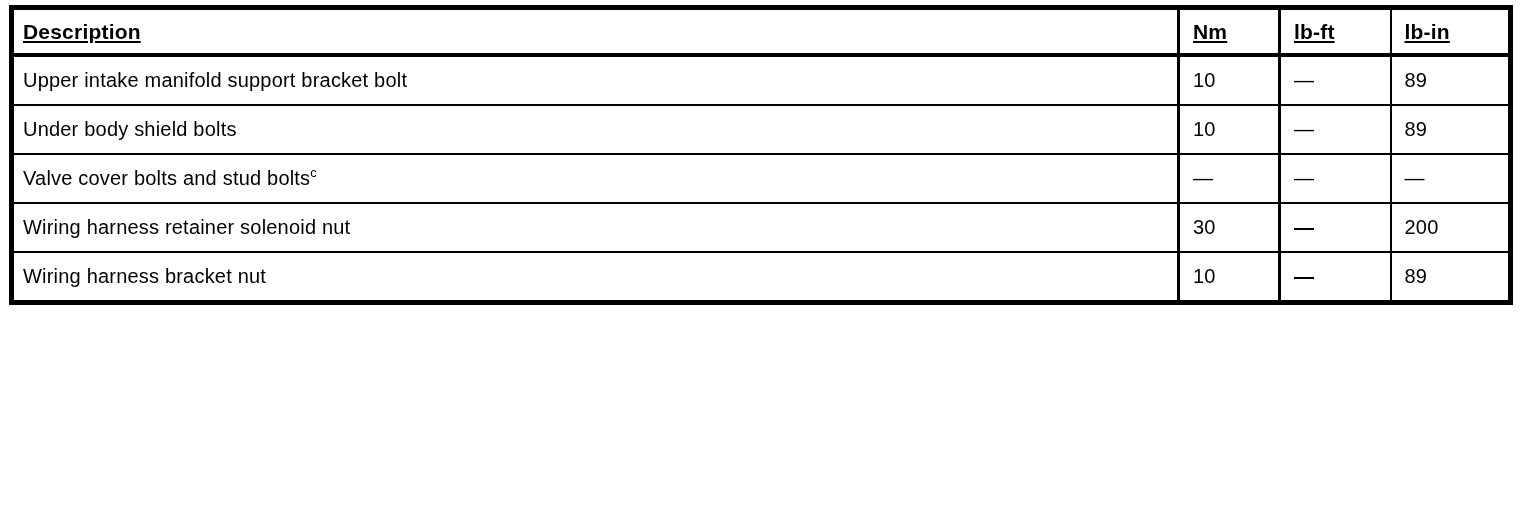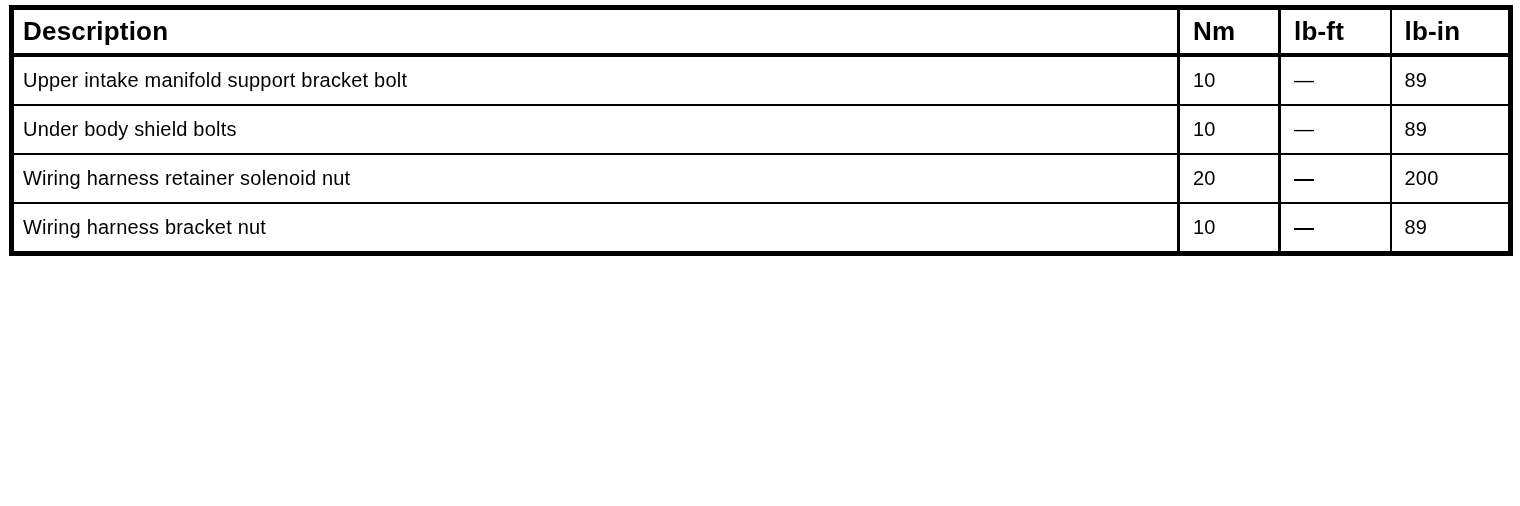--- a/index.html
+++ b/index.html
@@ -36,23 +36,24 @@
     overflow: hidden;
     white-space: nowrap;
   }
   
   th:nth-child(1), td:nth-child(1) { border-right-width: 3px; }
   th:nth-child(2), td:nth-child(2) { border-right-width: 3px; }
   th:nth-child(3), td:nth-child(3) { border-right-width: 2px; }
   thead th {
     border-bottom-width: 4px;
     height: 43px;
-    font-size: 26px;
+    font-size: 21px;
     font-weight: 700;
     letter-spacing: 0.2px;
+    text-decoration: underline;
   }
   tbody td {
     height: 47px;
     font-size: 20px;
     font-weight: 400;
     letter-spacing: 0.2px;
   }
   .cell-desc, th.col-desc { padding: 0 10px 0 9px; }
   .cell-val, th.col-val  { padding: 0 6px 0 13px; }
   sup.fnote {
@@ -93,27 +94,33 @@
     <td class="cell-val">89</td>
   </tr>
 
   <tr>
     <td class="cell-desc"><span>Under body shield bolts</span></td>
     <td class="cell-val">10</td>
     <td class="cell-val">—</td>
     <td class="cell-val">89</td>
   </tr>
 
+  <tr>
+    <td class="cell-desc"><span>Valve cover bolts and stud bolts</span><sup class="fnote">c</sup></td>
+    <td class="cell-val">—</td>
+    <td class="cell-val">—</td>
+    <td class="cell-val">—</td>
+  </tr>
 
 
 
 
   <tr>
     <td class="cell-desc"><span>Wiring harness retainer solenoid nut</span></td>
-    <td class="cell-val">20</td>
+    <td class="cell-val">30</td>
     <td class="cell-val bold-val">—</td>
     <td class="cell-val">200</td>
   </tr>
 
   <tr>
     <td class="cell-desc"><span>Wiring harness bracket nut</span></td>
     <td class="cell-val">10</td>
     <td class="cell-val bold-val">—</td>
     <td class="cell-val">89</td>
   </tr>

